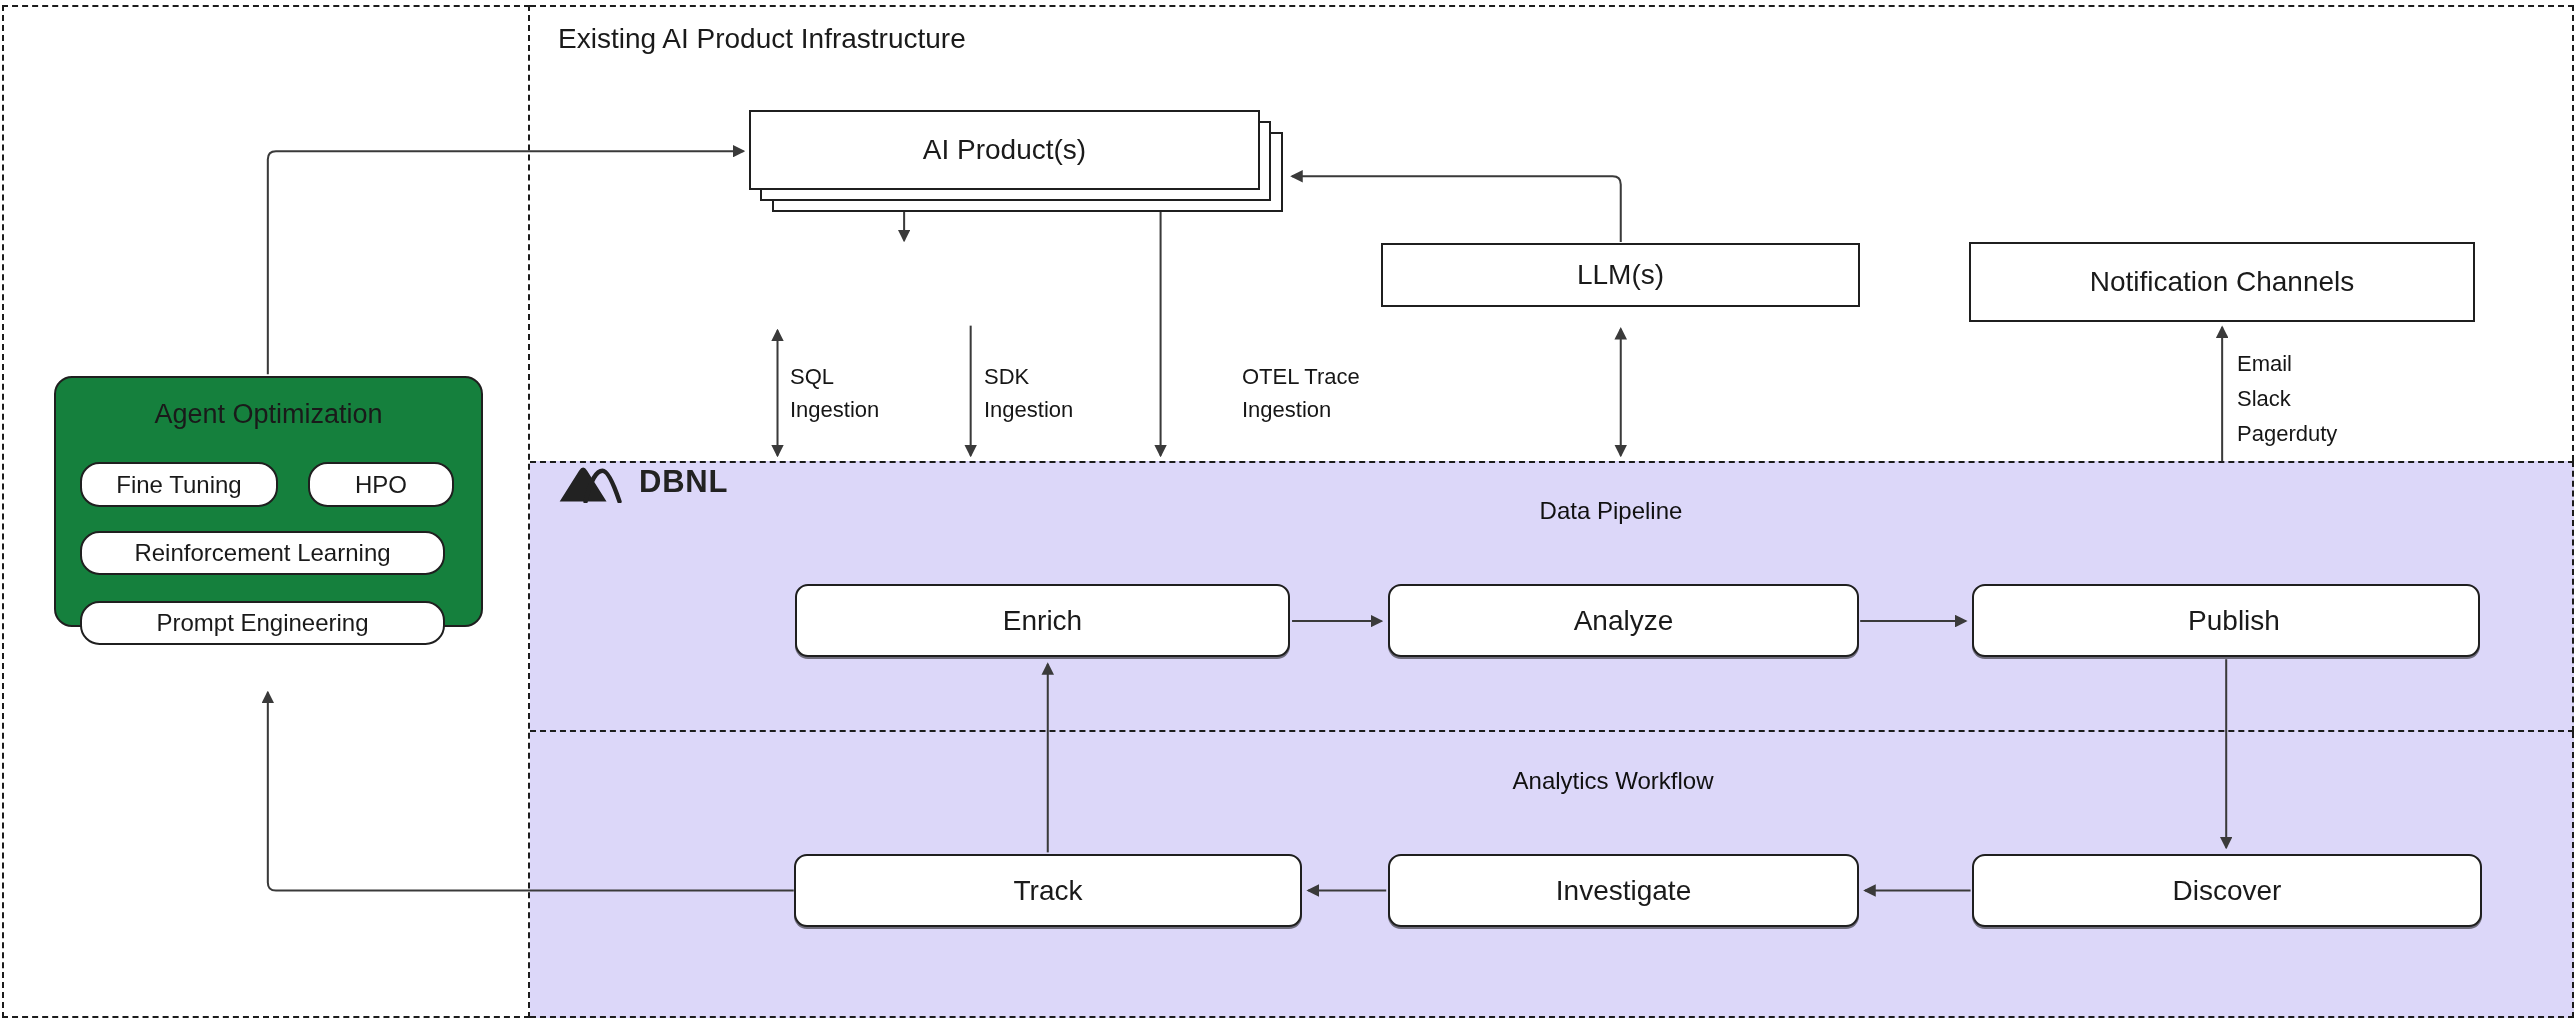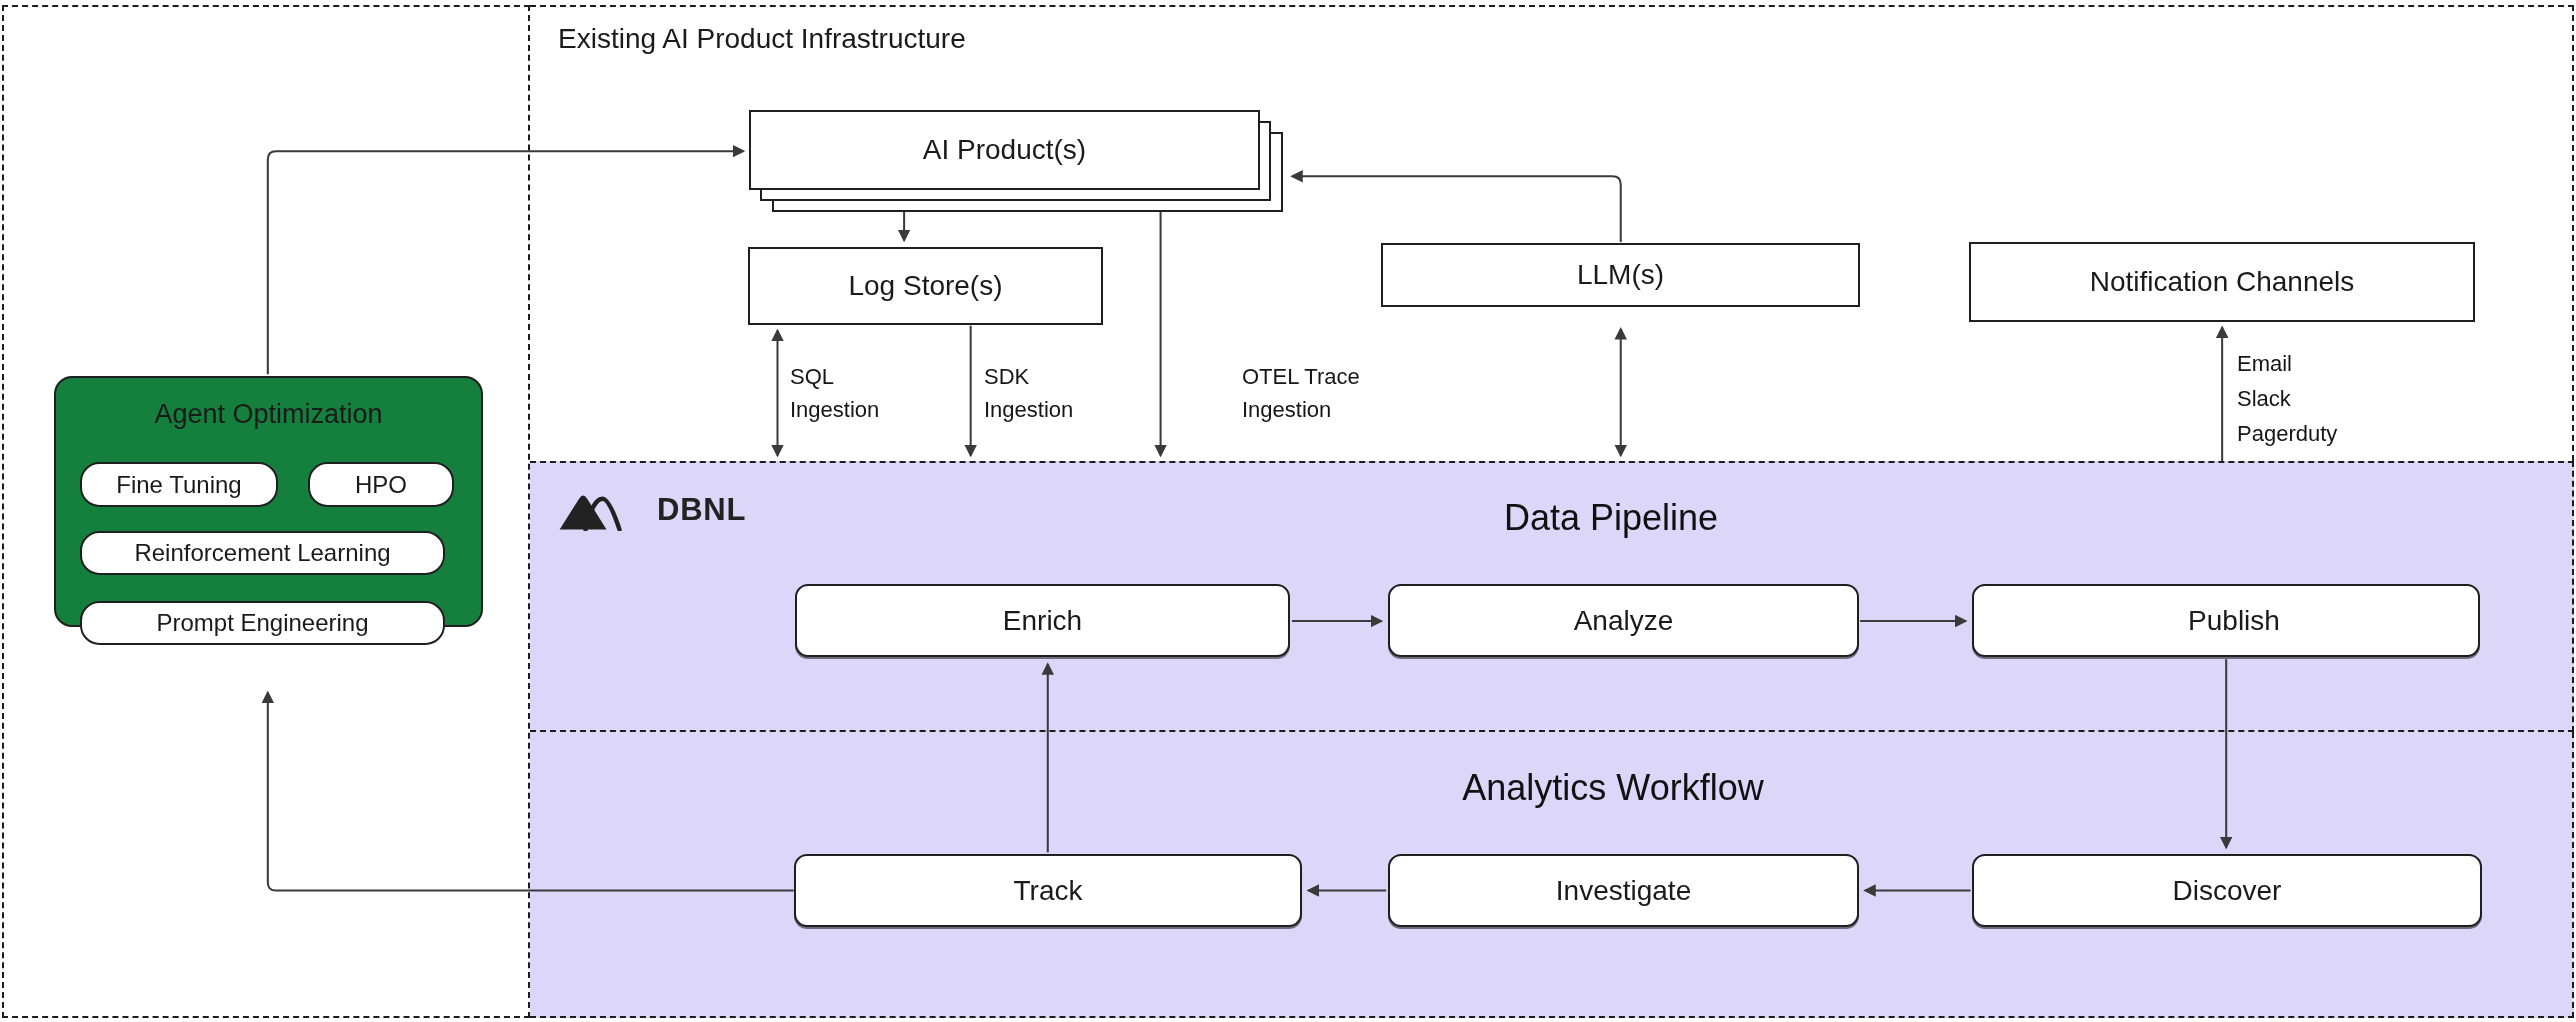--- a/index.html
+++ b/index.html
@@ -8,26 +8,26 @@
 
   
   .region{position:absolute;box-sizing:border-box;border:2px dashed #1c1c1c;}
   .region.left   {left:2.4px;   top:4.9px;   width:528px;  height:1013px;background:#ffffff;}
   .region.top    {left:530px; top:4.9px;   width:2044px; height:456px; background:#ffffff;border-left:none;border-bottom:none;}
   .region.purple {background:#dcd7f9;}
   .region.pipeline {left:530px;top:461px;width:2044px;height:271px;border-left:none;}
   .region.analytics{left:530px;top:732px;width:2044px;height:286px;border-left:none;border-top:none;}
 
   .infra-title{position:absolute;left:558px;top:23px;font-size:28px;white-space:nowrap;}
-  .zone-title{position:absolute;transform:translateX(-50%);font-size:36px;white-space:nowrap;color:#111;}
+  .zone-title{position:absolute;transform:translateX(-50%);font-size:24px;white-space:nowrap;color:#111;}
   .zone-title.dp{left:1611px;top:497px;}
   .zone-title.aw{left:1613px;top:767px;}
 
   
-  .brand{position:absolute;left:558px;top:489px;display:flex;align-items:center;gap:31px;}
+  .brand{position:absolute;left:558px;top:461px;display:flex;align-items:center;gap:13px;}
   .brand .word{font-size:31px;font-weight:600;letter-spacing:0.8px;color:#222;}
 
   
   svg.edges{position:absolute;left:0;top:0;pointer-events:none;}
 
   
   .node{position:absolute;box-sizing:border-box;background:#ffffff;border:2.4px solid #1f1f1f;
         display:flex;align-items:center;justify-content:center;font-size:28px;white-space:nowrap;}
   .node.round{border-width:2px;border-radius:13px;box-shadow:0 2px 0 rgba(20,20,20,.55);}
   .stackcopy{position:absolute;box-sizing:border-box;background:#ffffff;border:2.4px solid #1f1f1f;}
@@ -114,23 +114,20 @@
       <path d="M978 1097 H340 Q330 1097 330 1087 V853" marker-end="url(#ah)"></path>
     </g>
   </svg>
 
   <div class="stackcopy n-ai3"></div>
   <div class="stackcopy n-ai2"></div>
   <div class="node n-ai">
     <span>AI Product(s)</span>
   </div>
 
-  <div class="node n-log">
-    <span>Log Store(s)</span>
-  </div>
 
   <div class="node n-llm">
     <span>LLM(s)</span>
   </div>
 
   <div class="node n-notif">
     <span>Notification Channels</span>
   </div>
 
   <div class="elabel l-sql">

